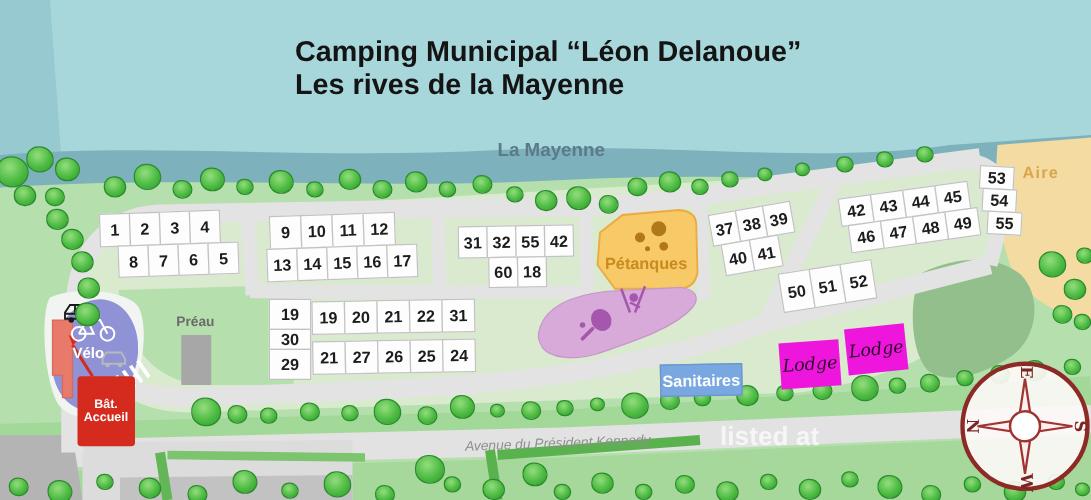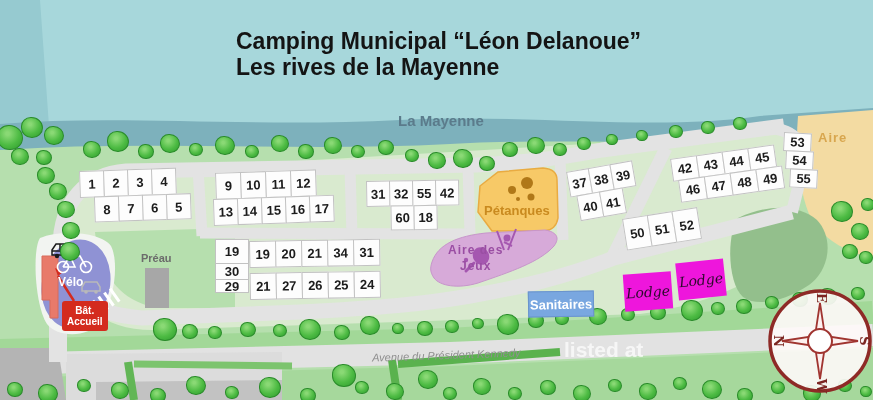--- a/index.html
+++ b/index.html
@@ -24,23 +24,23 @@
   .aire-label{left:448px;top:242px;font-size:12px;font-weight:bold;color:#9a4ea3;text-align:center;line-height:16px;letter-spacing:1px;}
   .sanitaires-box{left:528px;top:291px;width:64px;height:24px;background:#79a7e0;border:1px solid #6b94cc;
     color:#ffffff;font-size:13px;font-weight:bold;display:flex;align-items:center;justify-content:center;transform:rotate(-1deg);}
   .lodge-box{width:48px;height:37px;background:#ee16dc;display:flex;align-items:center;justify-content:center;
     font-family:"DejaVu Serif",serif;font-style:italic;font-size:14px;color:#2a0a2a;}
   .lodge-1{left:624px;top:273px;transform:rotate(-4deg);}
   .lodge-2{left:677px;top:261px;transform:rotate(-6deg);}
   .plage-label{left:818px;top:130px;font-size:13px;font-weight:bold;color:#d8a64e;letter-spacing:1px;}
   .velo-label{left:58px;top:275px;font-size:12px;font-weight:bold;color:#ffffff;}
   .preau-label{left:141px;top:252px;font-size:11px;font-weight:bold;color:#6b6b6b;}
-  .accueil-box{left:62px;top:301px;background:#d42b1e;border-radius:3px;padding:4px 5px;
+  .accueil-box{left:62px;top:301px;background:#d42b1e;border-radius:3px;padding:17px 5px;
     color:#ffffff;font-size:10px;font-weight:bold;text-align:center;line-height:11px;}
-  .watermark1{left:564px;top:338px;font-size:21px;font-weight:bold;color:rgba(255,255,255,0.70);z-index:6;letter-spacing:0px;}
+  .watermark1{left:576px;top:338px;font-size:21px;font-weight:bold;color:rgba(255,255,255,0.70);z-index:6;letter-spacing:0px;}
   .watermark2{left:586px;top:358px;font-size:30px;font-weight:bold;color:rgba(255,255,255,0.72);z-index:6;letter-spacing:-1px;}
   .compass{position:absolute;left:764px;top:285px;z-index:5;}
 </style>
 </head>
 <body>
 
 <div class="map-root">
 
   <svg class="terrain" width="873" height="400" viewBox="0 0 873 400">
 
@@ -144,24 +144,20 @@
     </g>
   </svg>
 
   <div class="lbl title">
     <div>Camping Municipal “Léon Delanoue”</div>
     <div>Les rives de la Mayenne</div>
   </div>
   <div class="lbl river-label">La Mayenne</div>
   <div class="lbl avenue-label">Avenue du Président Kennedy</div>
   <div class="lbl petanques-label">Pétanques</div>
-  <div class="lbl aire-label">
-    <div>Aire des</div>
-    <div>Jeux</div>
-  </div>
   <div class="lbl sanitaires-box">Sanitaires</div>
   <div class="lbl lodge-box lodge-1">Lodge</div>
   <div class="lbl lodge-box lodge-2">Lodge</div>
   <div class="lbl plage-label">Aire</div>
   <div class="lbl velo-label">Vélo</div>
   <div class="lbl preau-label">Préau</div>
   <div class="lbl accueil-box">
     <div>Bât.</div>
     <div>Accueil</div>
   </div>
@@ -197,29 +193,29 @@
       </div>
     </div>
   <div class="pitch-block" style="left: 215px; top: 239px; transform: rotate(0deg);">
       <div class="pitch-row" style="margin-left: 0px;">
         <div class="pitch-cell" style="width: 34px; height: 25px;">19</div>
       </div>
       <div class="pitch-row" style="margin-left: 0px;">
         <div class="pitch-cell" style="width: 34px; height: 17px;">30</div>
       </div>
       <div class="pitch-row" style="margin-left: 0px;">
-        <div class="pitch-cell" style="width: 34px; height: 14px;">29</div>
+        <div class="pitch-cell" style="width: 34px; height: 25px;">29</div>
       </div>
     </div>
   <div class="pitch-block" style="left: 249px; top: 241px; transform: rotate(-1deg);">
       <div class="pitch-row" style="margin-left: 0px;">
         <div class="pitch-cell" style="width: 27px; height: 27px;">19</div>
         <div class="pitch-cell" style="width: 27px; height: 27px;">20</div>
         <div class="pitch-cell" style="width: 27px; height: 27px;">21</div>
-        <div class="pitch-cell" style="width: 27px; height: 27px;">34</div>
+        <div class="pitch-cell" style="width: 27px; height: 27px;">22</div>
         <div class="pitch-cell" style="width: 27px; height: 27px;">31</div>
       </div>
       <div class="pitch-row" style="margin-left: 0px; margin-top: 6px;">
         <div class="pitch-cell" style="width: 27px; height: 27px;">21</div>
         <div class="pitch-cell" style="width: 27px; height: 27px;">27</div>
         <div class="pitch-cell" style="width: 27px; height: 27px;">26</div>
         <div class="pitch-cell" style="width: 27px; height: 27px;">25</div>
         <div class="pitch-cell" style="width: 27px; height: 27px;">24</div>
       </div>
     </div>

